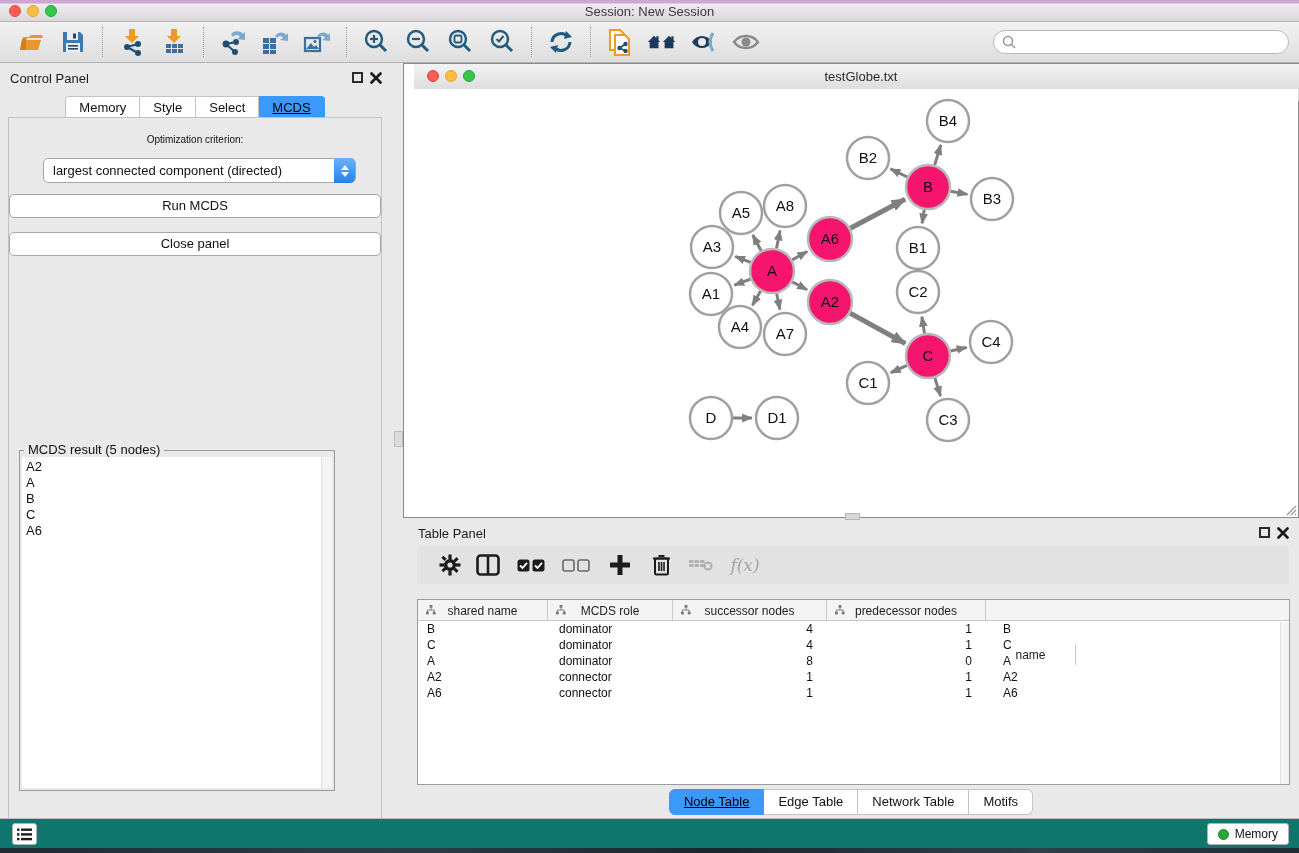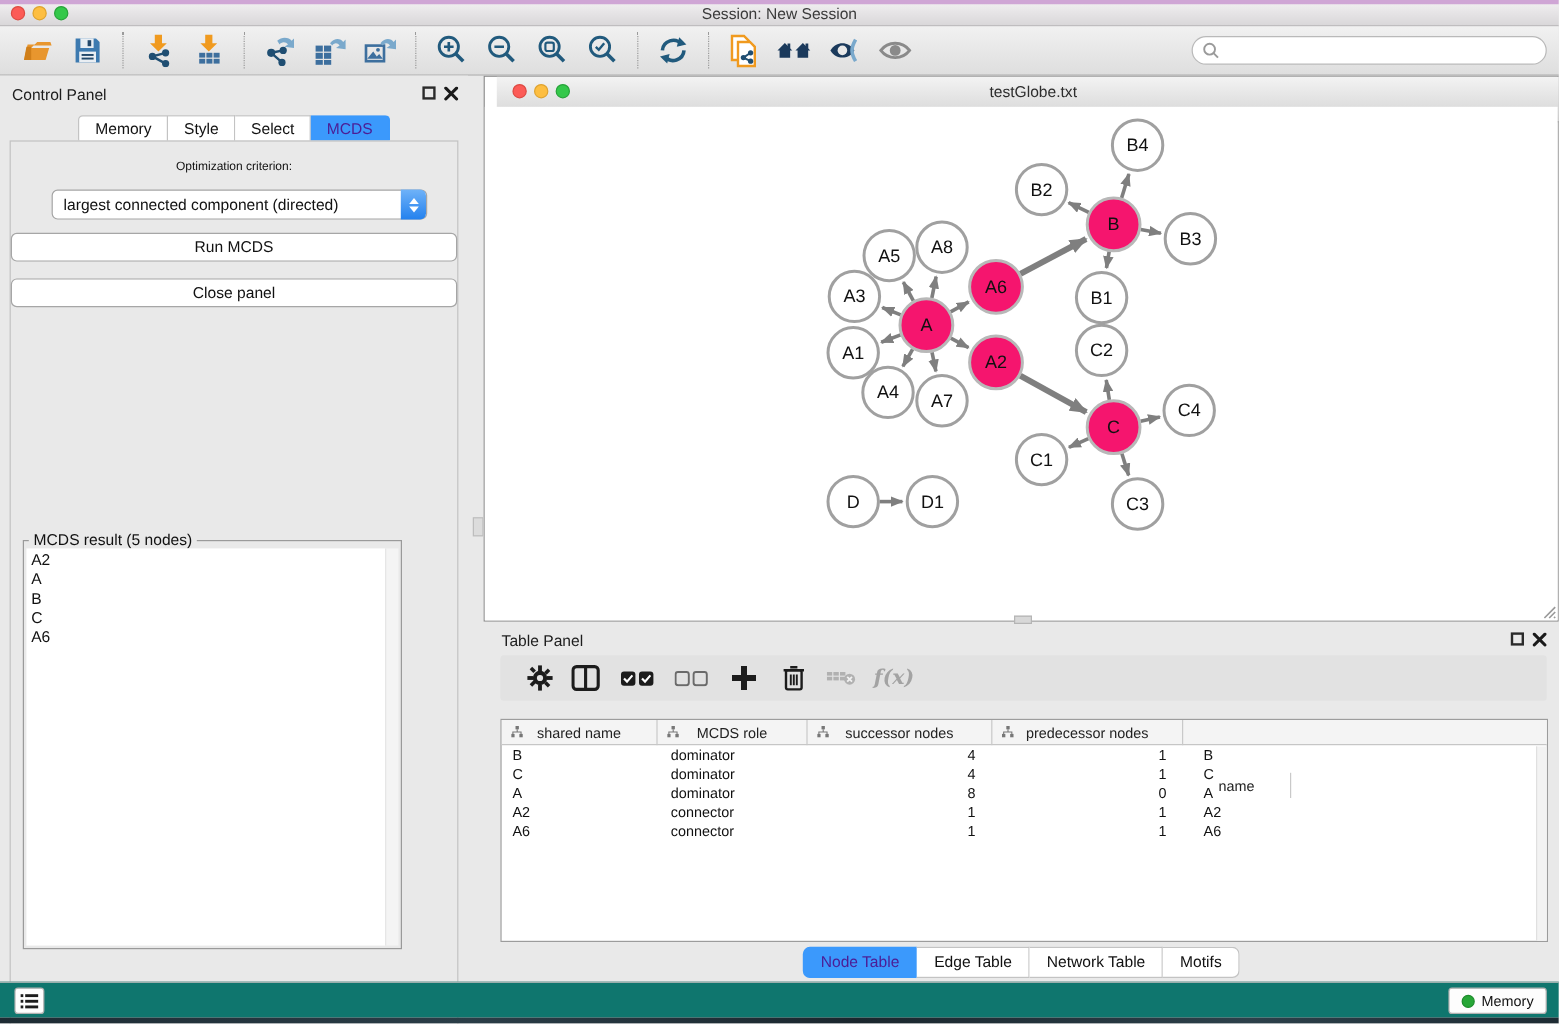--- a/index.html
+++ b/index.html
@@ -30,21 +30,21 @@
   
   #control-panel { left:0; top:63px; width:390px; height:755px; background:#e9e9e9; }
   .panel-head-label { position:absolute; left:10px; top:8px; font-size:13px; color:#1d1d1d; }
   .float-btn { position:absolute; width:11px; height:11px; border:2px solid #2a2a2a; top:9px; }
   .close-btn { position:absolute; width:12px; height:12px; top:9px; }
   .close-btn svg { display:block; }
   #cp-tabs { position:absolute; left:0; top:33px; width:100%; display:flex; justify-content:center; }
   .seg-tab { font-size:13px; padding:3px 13px 4px 13px; background:#fff; border:1px solid #c3c3c3; border-left:none; color:#111; cursor:default; }
   .seg-tab:first-child { border-left:1px solid #c3c3c3; border-radius:4px 0 0 4px; }
   .seg-tab:last-child { border-radius:0 4px 4px 0; }
-  .seg-tab.active { background:#3b99fc; color:#4c1d95; border-color:#3b99fc; }
+  .seg-tab.active { background:#3b99fc; color:#000000; border-color:#3b99fc;text-decoration:underline; }
   #cp-box { position:absolute; left:8px; top:54px; width:374px; height:746px; border:1px solid #c2c2c2; background:#e9e9e9; }
   #opt-label { position:absolute; left:0; top:16px; width:100%; text-align:center; font-size:10px; color:#111; }
   #criterion-select { position:absolute; left:34px; top:40px; width:313px; height:25px; background:#fff;
     border:1px solid #a6a6a6; border-radius:5px; font-size:13px; display:flex; align-items:center; padding-left:9px; color:#111; }
   #criterion-stepper { position:absolute; right:0; top:-1px; width:21px; height:25px; border-radius:0 5px 5px 0;
     background:linear-gradient(#6fb2f8,#2381ee); display:flex; flex-direction:column; align-items:center; justify-content:center; gap:2px; }
   .step-arrow { width:0; height:0; border-left:4px solid transparent; border-right:4px solid transparent; }
   .step-arrow.up { border-bottom:5px solid #fff; }
   .step-arrow.down { border-top:5px solid #fff; }
   #cp-buttons { position:absolute; left:0; top:76px; width:100%; display:flex; justify-content:center; gap:14px;flex-direction:column; }
@@ -65,21 +65,21 @@
     background:linear-gradient(#f3f3f3,#d3d3d3); border-bottom:1px solid #a8a8a8; }
   #net-titlebar .tl { top:6px; }
   #net-titlebar .tl.red { left:13px; } #net-titlebar .tl.yellow { left:31px; } #net-titlebar .tl.green { left:49px; }
   #net-titlebar .title { width:100%; text-align:center; font-size:13px; color:#2d2d2d; line-height:25px; }
   #net-canvas { position:absolute; left:0; top:25px; width:894px; height:428px; background:#fff; }
   #resize-grip { position:absolute; right:1px; bottom:1px; width:14px; height:14px; }
 
   
   #table-panel { left:403px; top:521px; width:896px; height:297px; background:#e9e9e9; }
   #tp-toolbar { position:absolute; left:14px; top:25px; width:872px; height:38px; background:#e2e2e2; border-radius:3px;
-    display:flex; align-items:center; padding-left:16px;font-weight:bold; }
+    display:flex; align-items:center; padding-left:16px; }
   .tp-icon { margin-right:0; display:flex; align-items:center; justify-content:center; height:30px; }
   #fx-label { font-family:"DejaVu Serif", serif; font-style:italic; font-size:17px; color:#a3a3a3; }
   #node-table { position:absolute; left:14px; top:78px; width:873px; height:186px; background:#fff; border:1px solid #9c9c9c; overflow:hidden; }
   #nt-header { display:flex; height:21px; border-bottom:1px solid #c6c6c6; background:#f4f4f4; }
   .nt-hcell { display:flex; align-items:center; justify-content:center; position:relative; font-size:12px; color:#222; border-right:1px solid #c9c9c9; height:21px; }
   .nt-hcell .tree-ic { position:absolute; left:8px; top:5px; }
   .nt-row { display:flex; height:16px; align-items:center; }
   .nt-cell { font-size:12px; color:#111; height:16px; line-height:16px; white-space:nowrap; overflow:hidden; }
   .al { padding-left:9px; text-align:left; }
   .al2 { padding-left:11px; text-align:left; }

